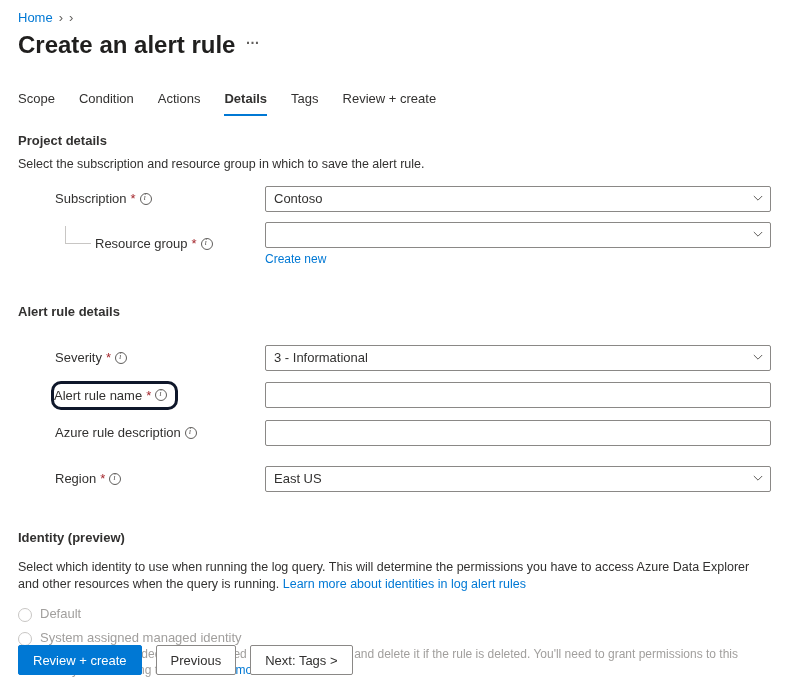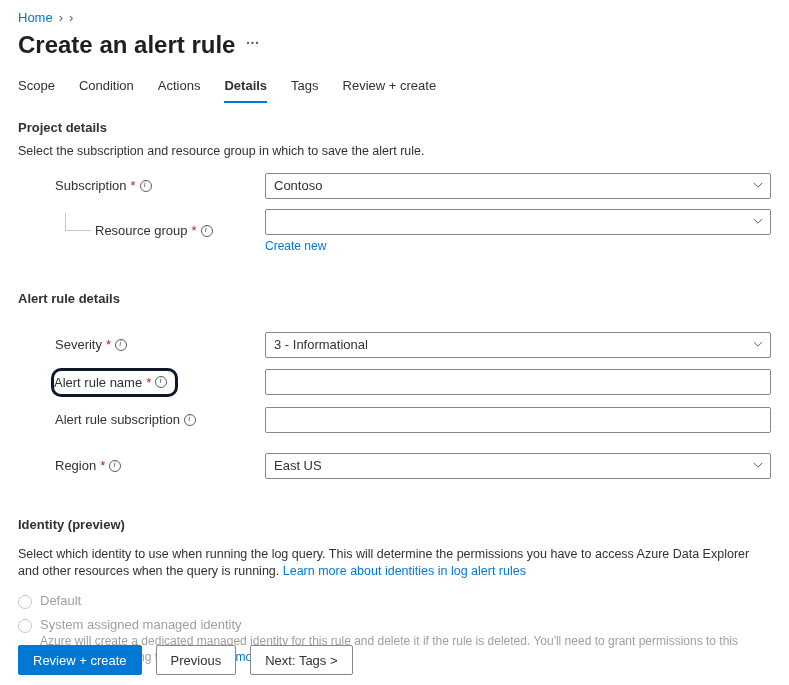--- a/index.html
+++ b/index.html
@@ -15,21 +15,21 @@
 
     
     .breadcrumb { font-size: 13px; color: #0078d4; margin-bottom: 6px; display: flex; align-items: center; gap: 6px; }
     .breadcrumb .sep, .breadcrumb .tail { color: #605e5c; }
 
     
     .page-title { font-size: 24px; font-weight: 600; color: #201f1e; margin-bottom: 6px; display: flex; align-items: flex-start; gap: 10px;}
     .ellipsis-icon { color: #605e5c; font-size: 14px; letter-spacing: 1px; cursor: pointer; }
 
     
-    .tabs { display: flex; gap: 24px; border-bottom: 1px solid #ffffff; margin-top: 13px; margin-bottom: 16px; }
+    .tabs { display: flex; gap: 24px; border-bottom: 1px solid #ffffff; margin-top: 26px; margin-bottom: 16px; }
     .tab { font-size: 13px; padding: 6px 0 8px 0; color: #323130; cursor: pointer; border-bottom: 2px solid transparent; }
     .tab.active { border-bottom: 2px solid #0078d4; font-weight: 600; }
 
     
     .section-heading { font-size: 13px; font-weight: 600; margin-top: 10px; margin-bottom: 8px; }
     .section-desc { font-size: 12.5px; color: #323130; margin-bottom: 12px; line-height: 1.4; }
 
     
     .form-row { display: flex; align-items: center; margin-bottom: 10px; }
     .label-col { width: 210px; font-size: 13px; color: #323130; display: flex; align-items: center; gap: 4px; margin-left: 37px; }
@@ -176,21 +176,21 @@
       <span class="info-icon"></span>
     </span>
   </div>
   <div class="field-col">
     <input class="text-input" type="text" value="" style="">
   </div>
 </div>
 
 <div class="form-row">
   <div class="label-col">
-    <span>Alert rule subscription</span>
+    <span>Azure rule description</span>
     <span class="info-icon"></span>
   </div>
   <div class="field-col">
     <input class="text-input" type="text" value="" style="">
   </div>
 </div>
 <div style="height:10px"></div>
 
 <div class="form-row">
   <div class="label-col">

